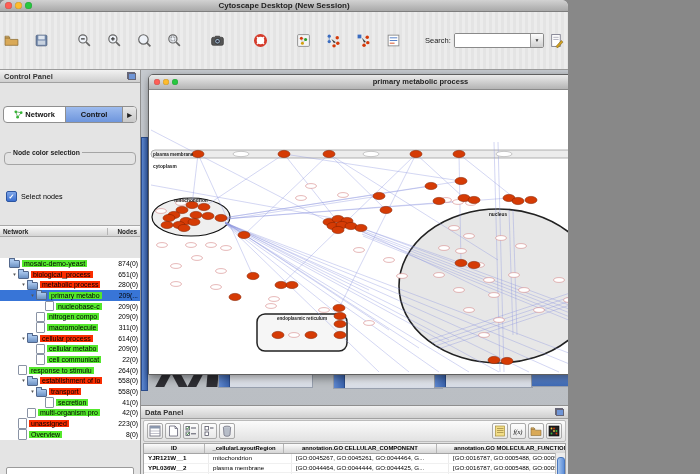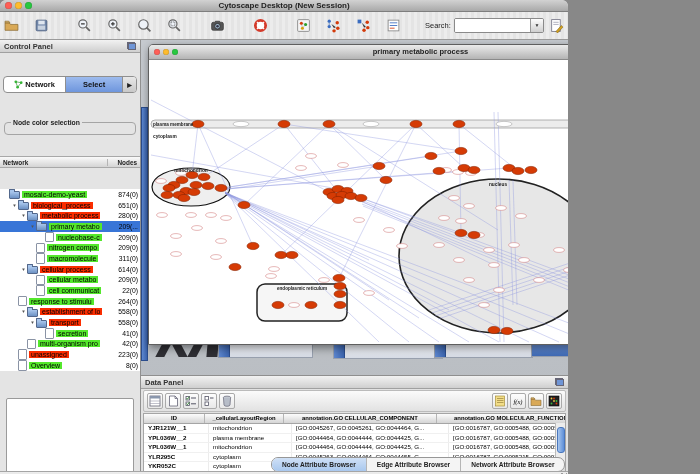--- a/index.html
+++ b/index.html
@@ -5,21 +5,21 @@
   html,body{margin:0;padding:0;}
   body{width:700px;height:474px;font-family:"Liberation Sans",sans-serif;background:#888;}
   .app{position:relative;width:568px;height:474px;background:#d9d9d9;border-radius:6px 6px 0 0;overflow:hidden;}
   
   .titlebar{height:11px;background:linear-gradient(#d2d2d2,#a9a9a9);border-bottom:1px solid #7e7e7e;position:relative;border-radius:6px 6px 0 0;}
   .lights{position:absolute;left:5px;top:2px;display:flex;gap:3px;}
   .light{width:7px;height:7px;border-radius:50%;box-shadow:inset 0 0 1px rgba(0,0,0,.5);}
   .l-red{background:#ff5f57;}.l-yellow{background:#febc2e;}.l-green{background:#28c840;}
   .titlebar .title{position:absolute;left:0;right:0;text-align:center;font-size:8px;font-weight:bold;color:#222;line-height:11px;}
   
-  .toolbar{height:21px;background:repeating-linear-gradient(90deg,#ececec 0 3px,#e4e4e4 3px 6px);border-bottom:1px solid #9a9a9a;display:flex;align-items:center;padding:3px 3px;gap:13px;}
+  .toolbar{height:21px;background:repeating-linear-gradient(90deg,#ececec 0 3px,#e4e4e4 3px 6px);border-bottom:1px solid #9a9a9a;display:flex;align-items:center;padding:18px 3px;gap:13px;}
   .tbtn{width:20px;height:19px;border:none;background:transparent;padding:1px;display:flex;align-items:center;justify-content:center;}
   .tsp{width:8px;}
   .search-group{display:flex;align-items:center;gap:3px;margin-left:10px;}
   .search-label{font-size:7.5px;color:#222;}
   .combo{display:flex;width:88px;height:13px;border:1px solid #8a8a8a;border-radius:2px;background:#fff;overflow:hidden;}
   .combo input{flex:1;border:none;outline:none;font-size:7px;padding:0 2px;min-width:0;}
   .combo .drop{width:12px;background:linear-gradient(#fdfdfd,#cfcfcf);border-left:1px solid #999;font-size:5px;line-height:12px;text-align:center;color:#333;}
   
   .main{position:relative;height:431px;display:flex;}
   
@@ -247,26 +247,30 @@
         <div class="cp-tab network">
           <svg width="9" height="9" viewBox="0 0 10 10">
               <path d="M2 2 L8 3 L4 8 Z" fill="none" stroke="#2a8a2a" stroke-width="0.7"></path>
               <circle cx="2" cy="2" r="1.5" fill="#37b437"></circle>
               <circle cx="8" cy="3" r="1.5" fill="#37b437"></circle>
               <circle cx="4" cy="8" r="1.5" fill="#37b437"></circle>
             </svg>
           <span>Network</span>
         </div>
         <div class="cp-tab mosaic">
-          <span>Select</span>
+          <span>Control</span>
         </div>
         <div class="cp-tab more">▶</div>
       </div>
       <div class="groupbox">
         <span class="legend">Node color selection</span>
+      </div>
+      <div class="cbrow">
+        <span class="cbox">✓</span>
+        <span>Select nodes</span>
       </div>
       <div class="tree-header">
         <span>Network</span>
         <span class="col-nodes">Nodes</span>
       </div>
       <div class="tree">
           <div class="tree-row">
             <span class="ind" style="width: 2px;"></span>
             <span class="arrow"></span>
             <span class="ticon folder"></span>

